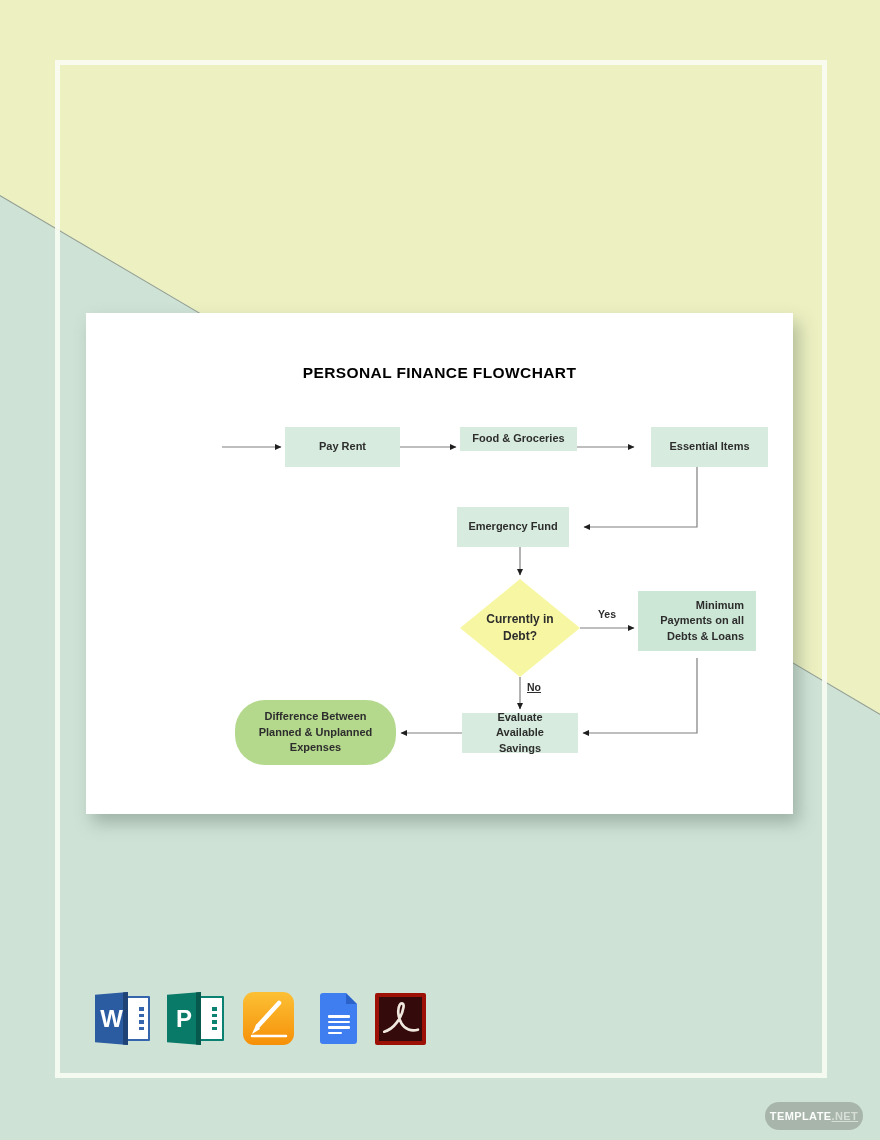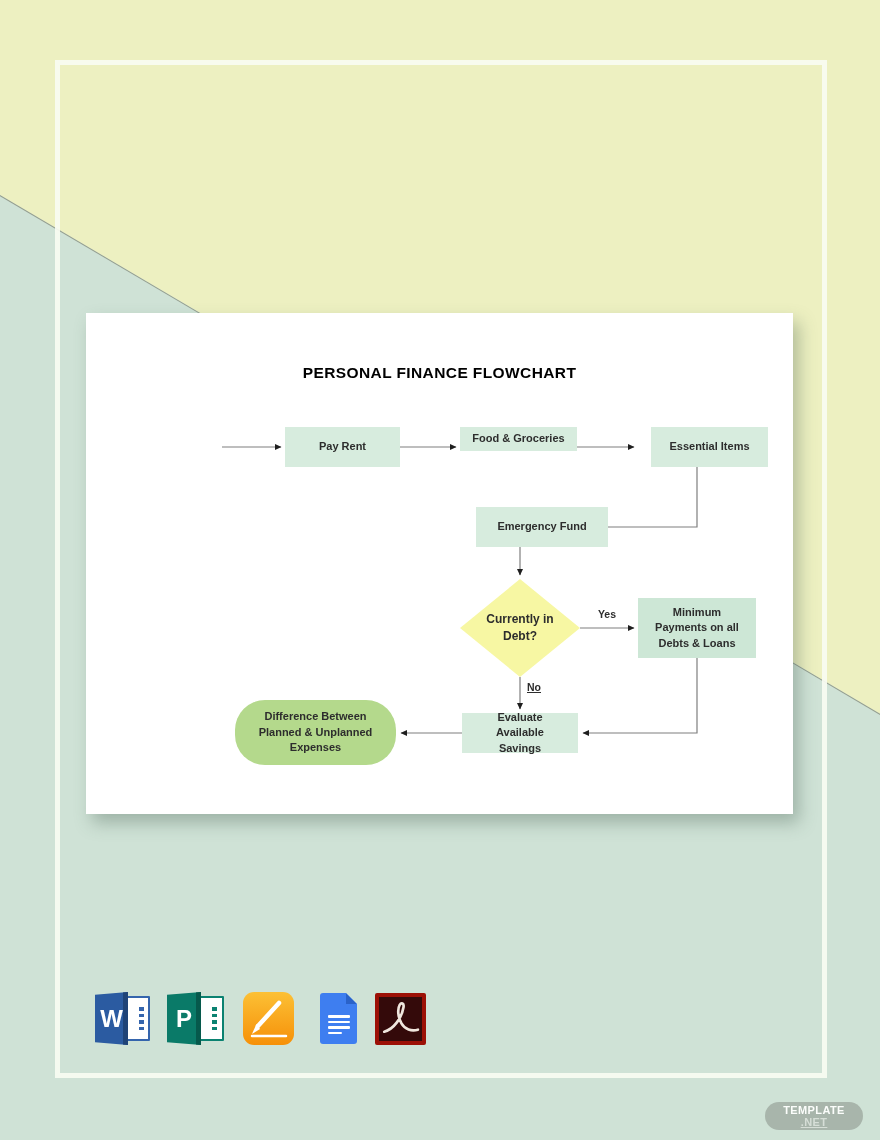--- a/index.html
+++ b/index.html
@@ -101,21 +101,21 @@
   .pdf-body {
     position:absolute; inset:0;
     background:#340a0a; border:4px solid #9c1006; border-radius:2px;
   }
   
   .watermark {
     position:absolute; z-index:5;
     left:765px; top:1102px; width:98px; height:28px;
     background:#a8b5ab; border-radius:14px;
     display:flex; align-items:center; justify-content:center;
-    font-size:11px; letter-spacing:.4px;flex-direction:column;
+    font-size:11px; letter-spacing:.4px;
   }
   .watermark .brand  { color:#fbfdfb; font-weight:bold; }
   .watermark .suffix { color:#d6ded7; font-weight:bold;text-decoration:underline; }
 </style>
 </head>
 <body>
 
 <div class="bg-yellow"></div>
 <div class="diagonal-line"></div>
 <div class="frame"></div>
@@ -150,27 +150,27 @@
   </div>
 
   <div class="node process" style="left:374px; top:114px; width:117px; height:24px;">
     <span>Food &amp; Groceries</span>
   </div>
 
   <div class="node process" style="left:565px; top:114px; width:117px; height:40px;">
     <span>Essential Items</span>
   </div>
 
-  <div class="node process" style="left:390px; top:194px; width:132px; height:40px;justify-content:center;">
+  <div class="node process" style="left:371px; top:194px; width:112px; height:40px;justify-content:center;">
     <span>Emergency Fund</span>
   </div>
 
   <div class="decision-label" style="left:384px; top:283px; width:100px; height:64px;">Currently in Debt?</div>
 
-  <div class="node process-alt" style="left:552px; top:285px; width:118px; height:60px; padding:0 12px;">
+  <div class="node process-alt" style="left:552px; top:278px; width:118px; height:60px; padding:0 12px;text-align:right;">
     <span>Minimum Payments on all Debts &amp; Loans</span>
   </div>
 
   <div class="node process" style="left:376px; top:400px; width:116px; height:40px; padding:0 20px;">
     <span>Evaluate Available Savings</span>
   </div>
 
   <div class="node terminal" style="left:149px; top:387px; width:161px; height:65px; border-radius:30px; padding:0 10px;">
     <span>Difference Between Planned &amp; Unplanned Expenses</span>
   </div>

